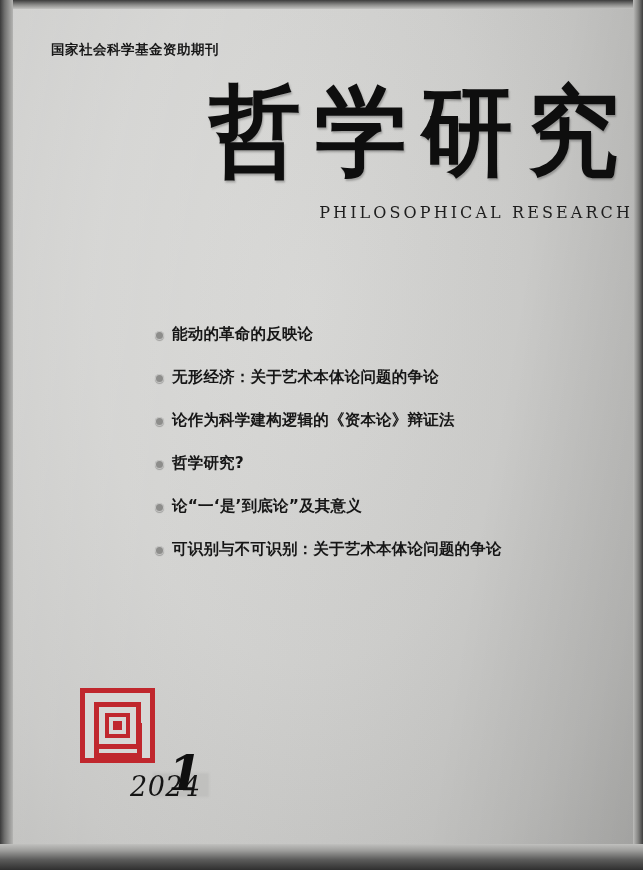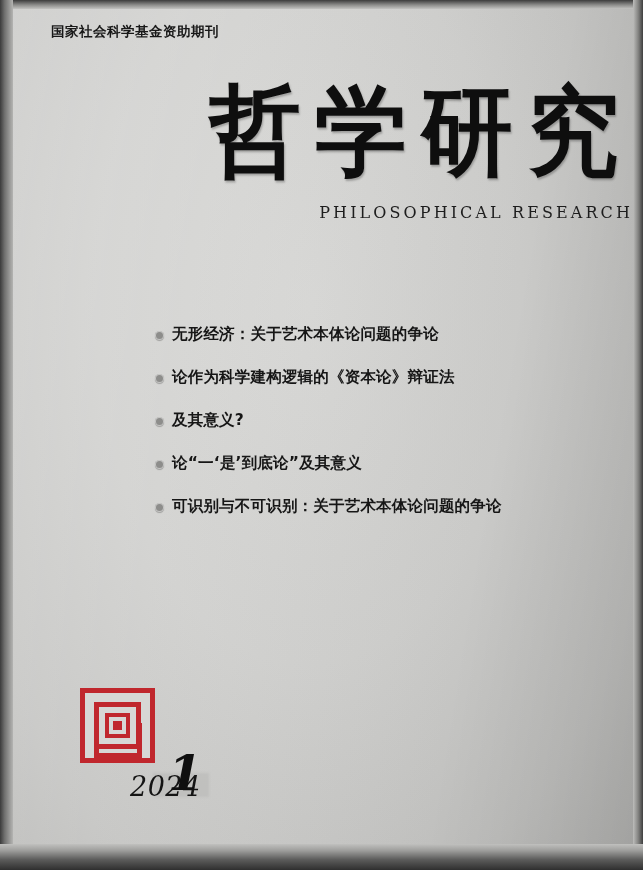--- a/index.html
+++ b/index.html
@@ -60,21 +60,21 @@
   .content {
     position: absolute;
     left: 13px; top: 9px;
     width: 620px; height: 835px;
   }
 
   
   .banner {
     position: absolute;
     left: 38px;
-    top: 14px;
+    top: 32px;
     font-family: "DejaVu Sans", sans-serif;
     font-size: 13.5px;
     font-weight: bold;
     letter-spacing: 0.5px;
     color: #181818;
     white-space: nowrap;
   }
 
   
   .masthead {
@@ -209,34 +209,38 @@
 
     <div class="banner">国家社会科学基金资助期刊</div>
 
     <div class="masthead">
       <div class="masthead-cn">哲学研究</div>
       <div class="masthead-en">PHILOSOPHICAL RESEARCH</div>
     </div>
 
     <div class="toc">
 
+      <div class="toc-item">
+        <span class="bullet"></span>
+        <span class="toc-text">能动的革命的反映论</span>
+      </div>
 
       <div class="toc-item">
         <span class="bullet"></span>
         <span class="toc-text">无形经济：关于艺术本体论问题的争论</span>
       </div>
 
       <div class="toc-item">
         <span class="bullet"></span>
         <span class="toc-text">论作为科学建构逻辑的《资本论》辩证法</span>
       </div>
 
       <div class="toc-item">
         <span class="bullet"></span>
-        <span class="toc-text">及其意义?</span>
+        <span class="toc-text">哲学研究?</span>
       </div>
 
       <div class="toc-item">
         <span class="bullet"></span>
         <span class="toc-text">论“一‘是’到底论”及其意义</span>
       </div>
 
       <div class="toc-item">
         <span class="bullet"></span>
         <span class="toc-text">可识别与不可识别：关于艺术本体论问题的争论</span>

